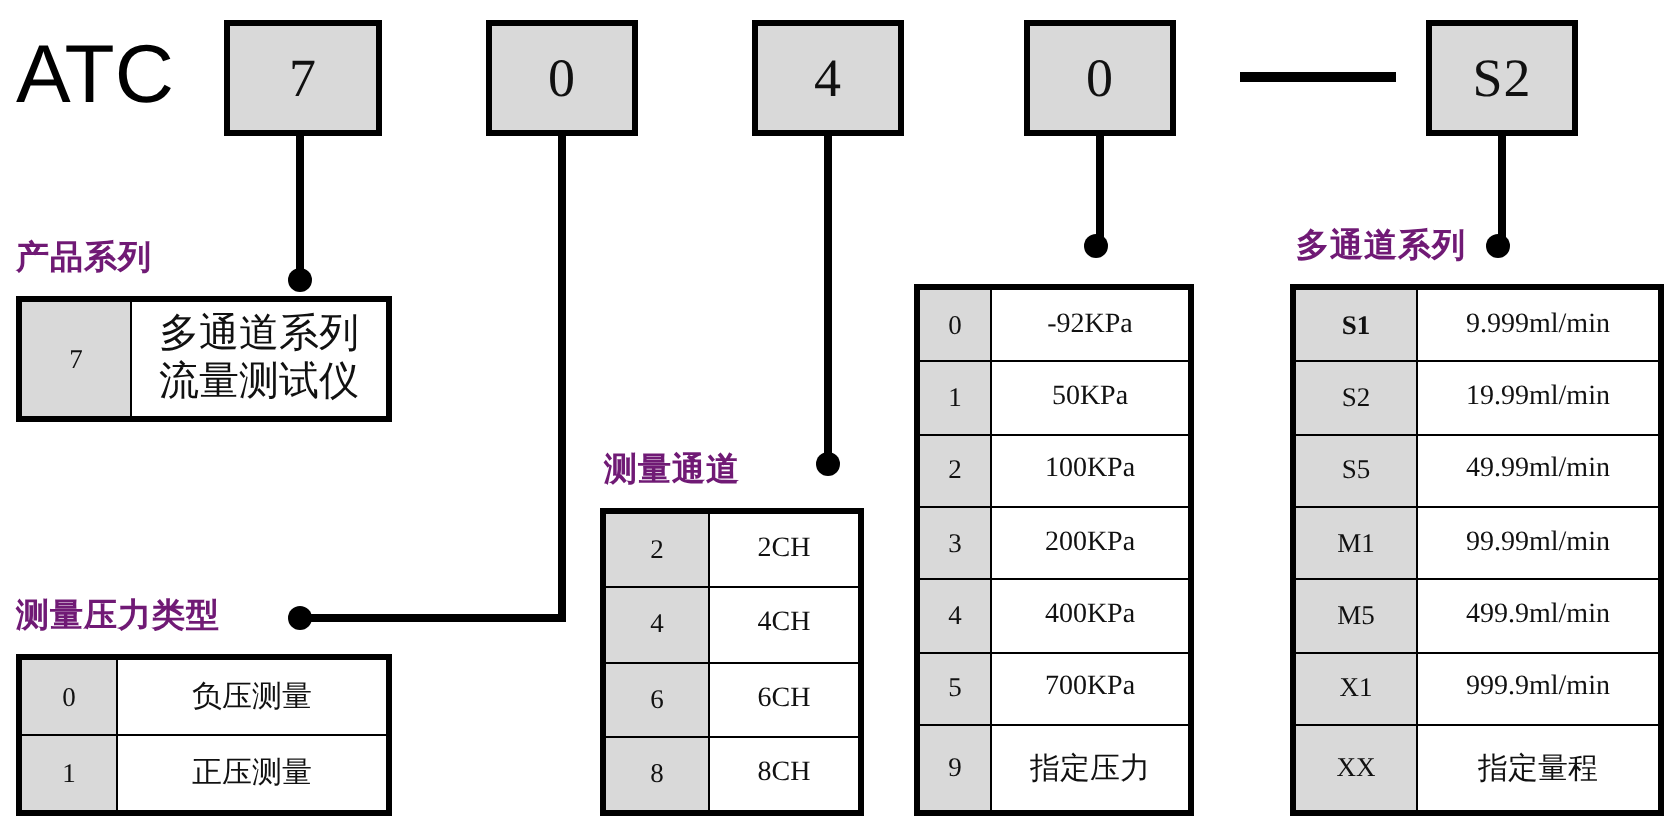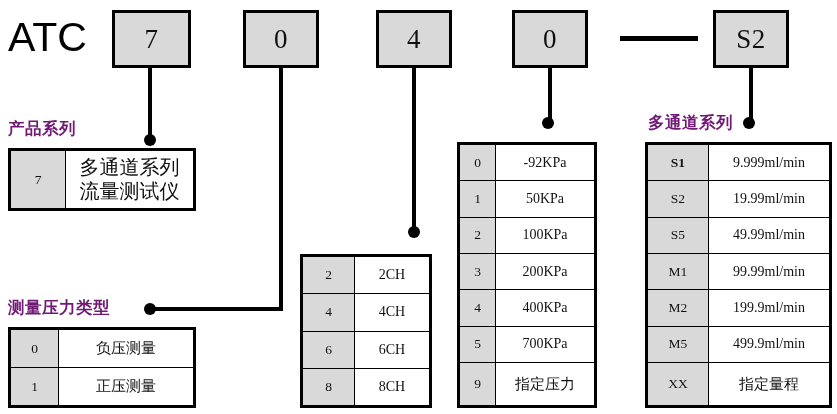--- a/index.html
+++ b/index.html
@@ -147,20 +147,21 @@
         <td class="cjk">负压测量</td>
       </tr>
       <tr>
         <td class="code">1</td>
         <td class="cjk">正压测量</td>
       </tr>
     </tbody>
       </table>
   </div>
 
+  <div class="caption" style="left:302px;top:224px;">测量通道</div>
   <div class="tbl" style="left:300px;top:254px;width:132px;height:154px;">
     <table>
       <tbody>
           <tr>
         <td class="code" style="width:51px;">2</td>
         <td>2CH</td>
       </tr>
       <tr>
         <td class="code">4</td>
         <td>4CH</td>
@@ -226,28 +227,28 @@
       </tr>
       <tr>
         <td class="code">S5</td>
         <td>49.99ml/min</td>
       </tr>
       <tr>
         <td class="code">M1</td>
         <td>99.99ml/min</td>
       </tr>
       <tr>
-        <td class="code">M2</td>
-        <td>199.9ml/min</td>
-      </tr>
-      <tr>
         <td class="code">M5</td>
         <td>499.9ml/min</td>
       </tr>
       <tr>
+        <td class="code">X1</td>
+        <td>999.9ml/min</td>
+      </tr>
+      <tr>
         <td class="code">XX</td>
         <td class="cjk">指定量程</td>
       </tr>
     </tbody>
       </table>
   </div>
 
 </div>
 
 </body></html>

